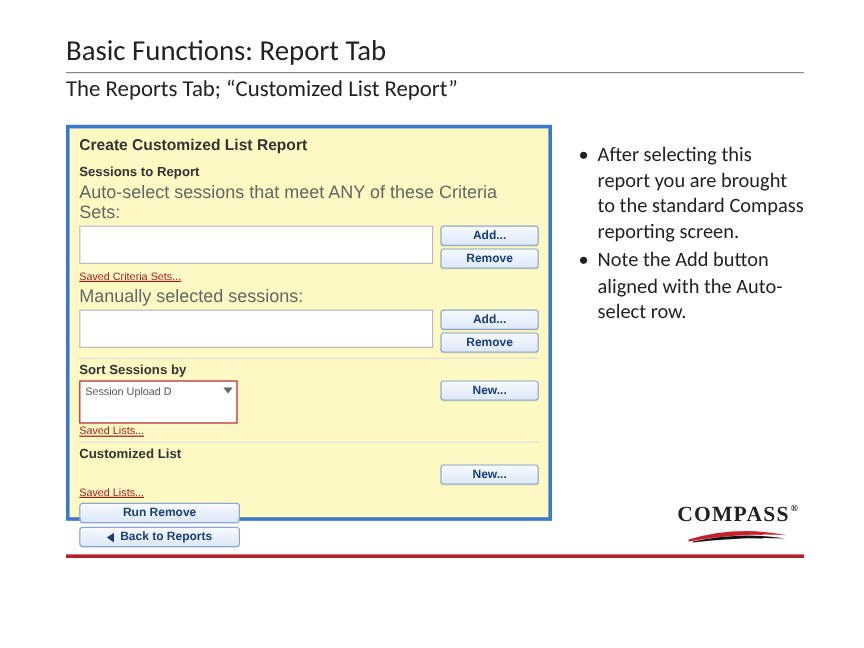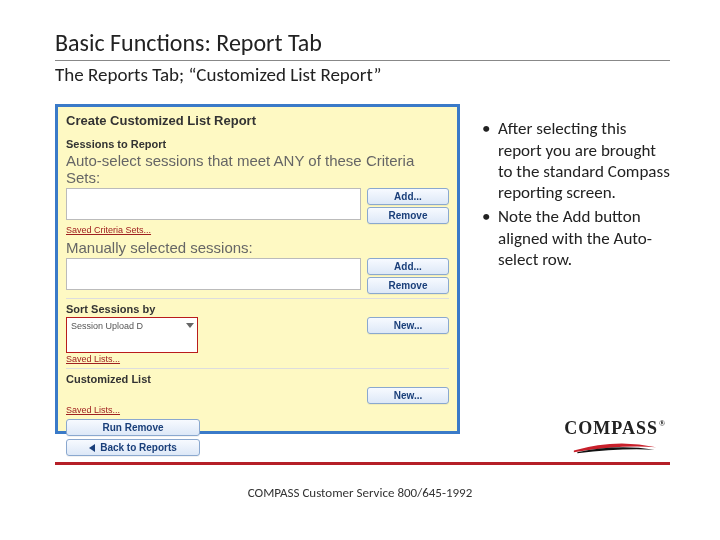--- a/index.html
+++ b/index.html
@@ -300,14 +300,13 @@
       <span>COMPASS</span><span class="logo-r">®</span>
     </div>
     <svg class="swoosh" viewBox="0 0 100 14">
       <path d="M2 10 Q50 -4 98 6 Q55 3 2 12 Z" fill="#c8202b"></path>
       <path d="M6 12 Q52 2 96 9 Q56 7 6 13 Z" fill="#111"></path>
     </svg>
   </div>
 
   <div class="red-rule"></div>
 
-  <div class="footer-text">COMPASS Customer Service 800/645-1992</div>
 </div>
 
 </body></html>

